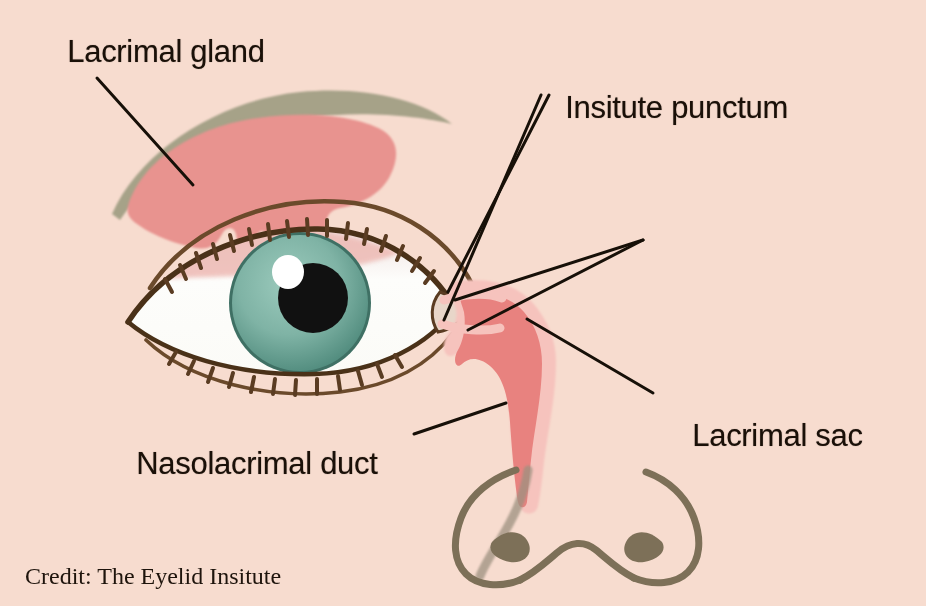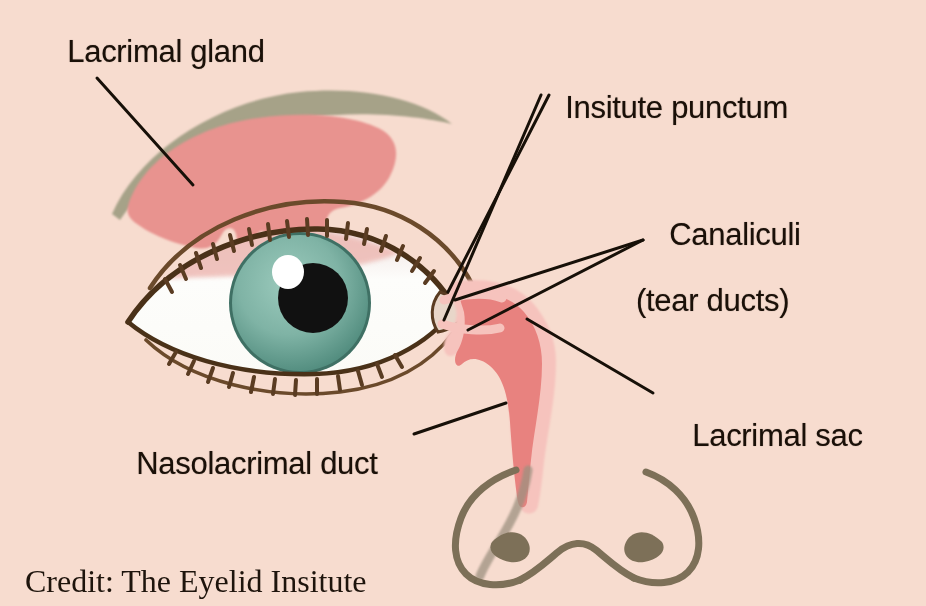--- a/index.html
+++ b/index.html
@@ -43,21 +43,21 @@
   #label-lacrimal-gland { left: 20px;  top: 2px; margin-left: 14px;  }
   #label-lacrimal-punctum { left: 532px; top: 58px; }
   #label-canaliculi { left: 636px; top: 185px; }
   #label-lacrimal-sac { left: 659px; top: 386px; }
   #label-nasolacrimal-duct { left: 103px; top: 414px; }
   #credit-text {
     position: absolute;
     left: 25px;
     top: 563px;
     font-family: "Liberation Serif", serif;
-    font-size: 32px;
+    font-size: 24px;
     color: #1e140c;
     white-space: pre;
     pointer-events: none;
   }
 </style>
 </head>
 <body>
 
 <div id="diagram-root">
 
@@ -260,24 +260,20 @@
   </svg>
 
   <div class="label" id="label-lacrimal-gland">
     <span>Lacrimal gland</span>
   </div>
 
   <div class="label" id="label-lacrimal-punctum">
     <span>Insitute punctum</span>
   </div>
 
-  <div class="label" id="label-canaliculi">
-    <span>Canaliculi</span>
-    <span class="label-line2">(tear ducts)</span>
-  </div>
 
   <div class="label" id="label-nasolacrimal-duct">
     <span>Nasolacrimal duct</span>
   </div>
 
   <div class="label" id="label-lacrimal-sac">
     <span>Lacrimal sac</span>
   </div>
 
   <div id="credit-text">Credit: The Eyelid Insitute</div>

